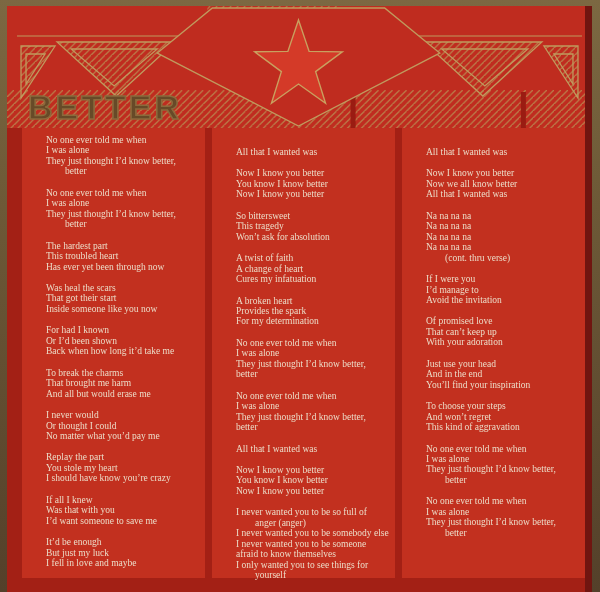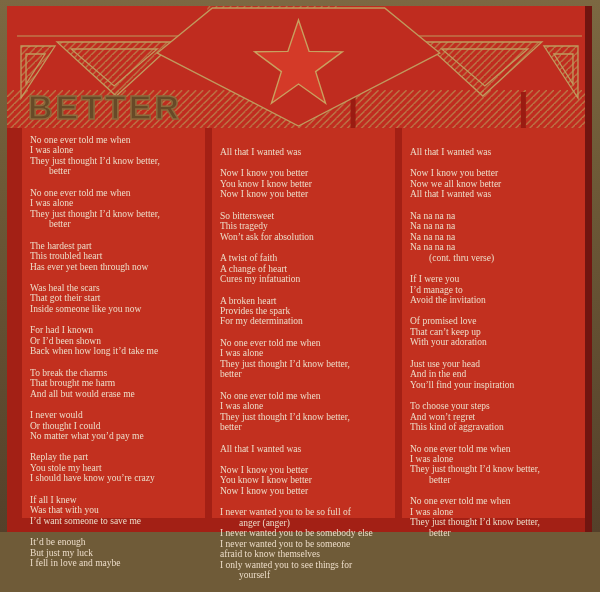--- a/index.html
+++ b/index.html
@@ -2,21 +2,21 @@
 <html><head>
 <meta charset="utf-8">
 <style>
   html,body{margin:0;padding:0;}
   body{
     width:600px;height:592px;overflow:hidden;
     background:#6f5b38;
     font-family:"Liberation Serif", serif;
   }
   .stage{
-    position:relative;width:600px;height:532px;
+    position:relative;width:600px;height:592px;
     background:linear-gradient(180deg,#7c6842 0%,#6f5b38 30%,#54402a 100%);
   }
   .page{
     position:absolute;left:7px;top:6px;right:8px;bottom:0;
     background:#a32015;
   }
   .edge-right{
     position:absolute;right:0;top:0;bottom:0;width:7px;
     background:#701510;
   }
@@ -41,21 +41,21 @@
   .col{
     flex:1;min-width:0;
     background:#c2301f;
     padding:7px 3px 8px 8px;
     color:#ecdcc8;
     font-size:9.5px;
     line-height:10.45px;
     white-space:pre-wrap;
   }
   .col:nth-child(2), .col:nth-child(3){padding-top:19px;}
-  .verse{margin:0 0 11px 0;}
+  .verse{margin:0 0 11px 16px;}
   .verse:last-child{margin-bottom:0;}
   .line{min-height:10.45px;}
 </style>
 </head>
 <body>
 
 <div class="stage">
   <div class="page">
 
     <svg class="header" viewBox="0 0 584 122" preserveAspectRatio="none" xmlns="http://www.w3.org/2000/svg">

